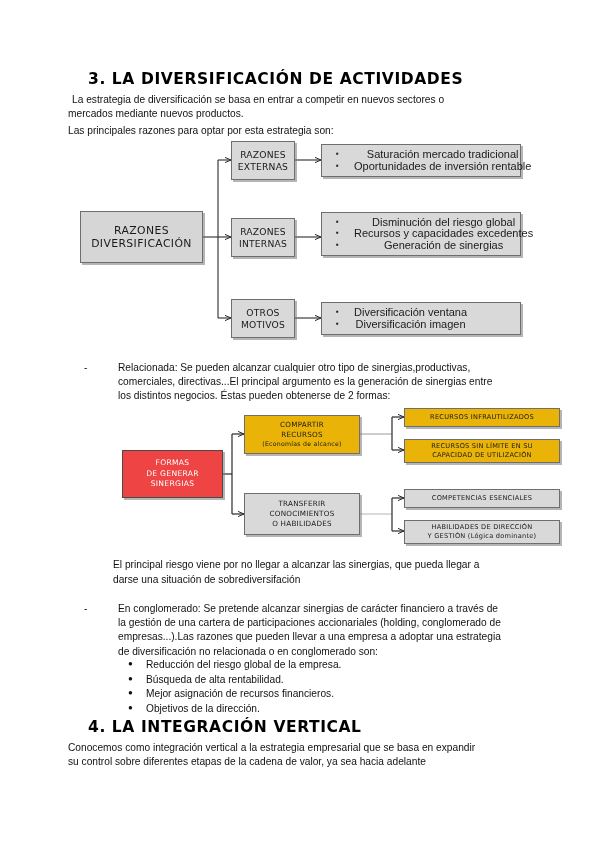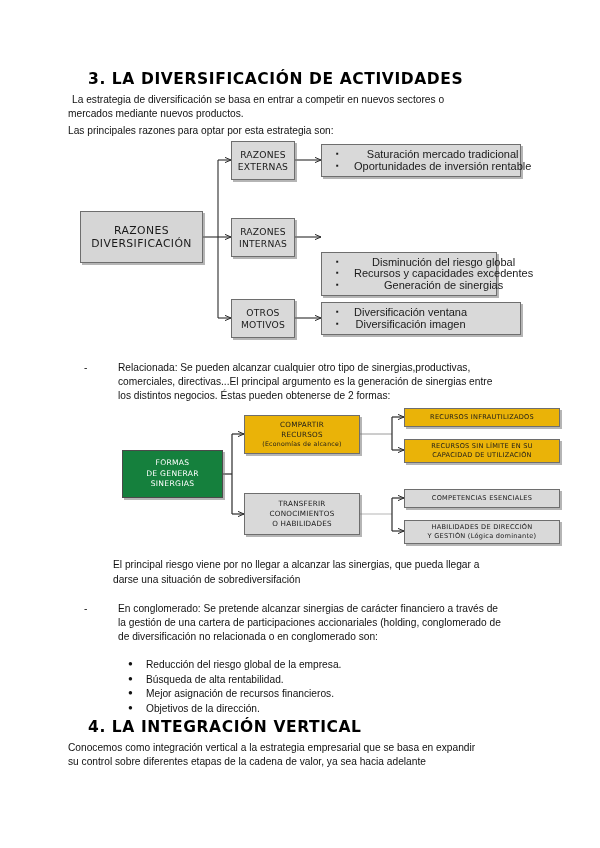--- a/index.html
+++ b/index.html
@@ -101,21 +101,21 @@
     color: #1a1a1a;
   }
 
   .bx.node { font-size: 9.2px; }
   .bx.node .lbl { font-size: 9.2px; }
 
   .bx.root { background: #d6d6d6; }
   .bx.root .lbl { font-size: 10.8px; letter-spacing: 0.4px; line-height: 13.5px;}
 
   .bx.darkroot {
-    background: #15803d;
+    background: #ef4444;
     border: 1px solid #4a4a4a;
   }
   .bx.darkroot .lbl { color: #ffffff; font-size: 7.6px; line-height: 10.5px; letter-spacing:0.3px;}
 
   .bx.white { background: #eab308; }
 
   .bx.listbox {
     justify-content: flex-start;
     padding: 4px 6px 4px 10px;
   }
@@ -186,21 +186,21 @@
         <li>Oportunidades de inversión rentable</li>
       </ul>
     </div>
 
     <div class="bx node" style="left:231px; top:218px; width:64px; height:39px;">
       <div class="lbl">
         <span>RAZONES</span><br>
         <span>INTERNAS</span>
       </div>
     </div>
-    <div class="bx listbox" style="left:321px; top:212px; width:176px; height:44px;margin-top:40px;">
+    <div class="bx listbox" style="left:321px; top:212px; width:200px; height:44px;">
       <ul class="dgl">
         <li>Disminución del riesgo global</li>
         <li>Recursos y capacidades excedentes</li>
         <li>Generación de sinergias</li>
       </ul>
     </div>
 
     <div class="bx node" style="left:231px; top:299px; width:64px; height:39px;">
       <div class="lbl">
         <span>OTROS</span><br>
@@ -301,20 +301,21 @@
 
   <div class="indent-para" style="left:113px; top:557px;">
     <span style="display:block">El principal riesgo viene por no llegar a alcanzar las sinergias, que pueda llegar a</span>
     <span style="display:block">darse una situación de sobrediversifación</span>
   </div>
 
   <div class="dashitem" style="left:84px; top:602px; width:450px;">
     <span class="dash">-</span>
     <span class="txt">En conglomerado: Se pretende alcanzar sinergias de carácter financiero a través de</span>
     <span class="txt">la gestión de una cartera de participaciones accionariales (holding, conglomerado de</span>
+    <span class="txt">empresas...).Las razones que pueden llevar a una empresa a adoptar una estrategia</span>
     <span class="txt">de diversificación no relacionada o en conglomerado son:</span>
   </div>
 
   <ul class="bullets" style="left:128px; top:658px; width:400px;">
     <li>Reducción del riesgo global de la empresa.</li>
     <li>Búsqueda de alta rentabilidad.</li>
     <li>Mejor asignación de recursos financieros.</li>
     <li>Objetivos de la dirección.</li>
   </ul>
 

